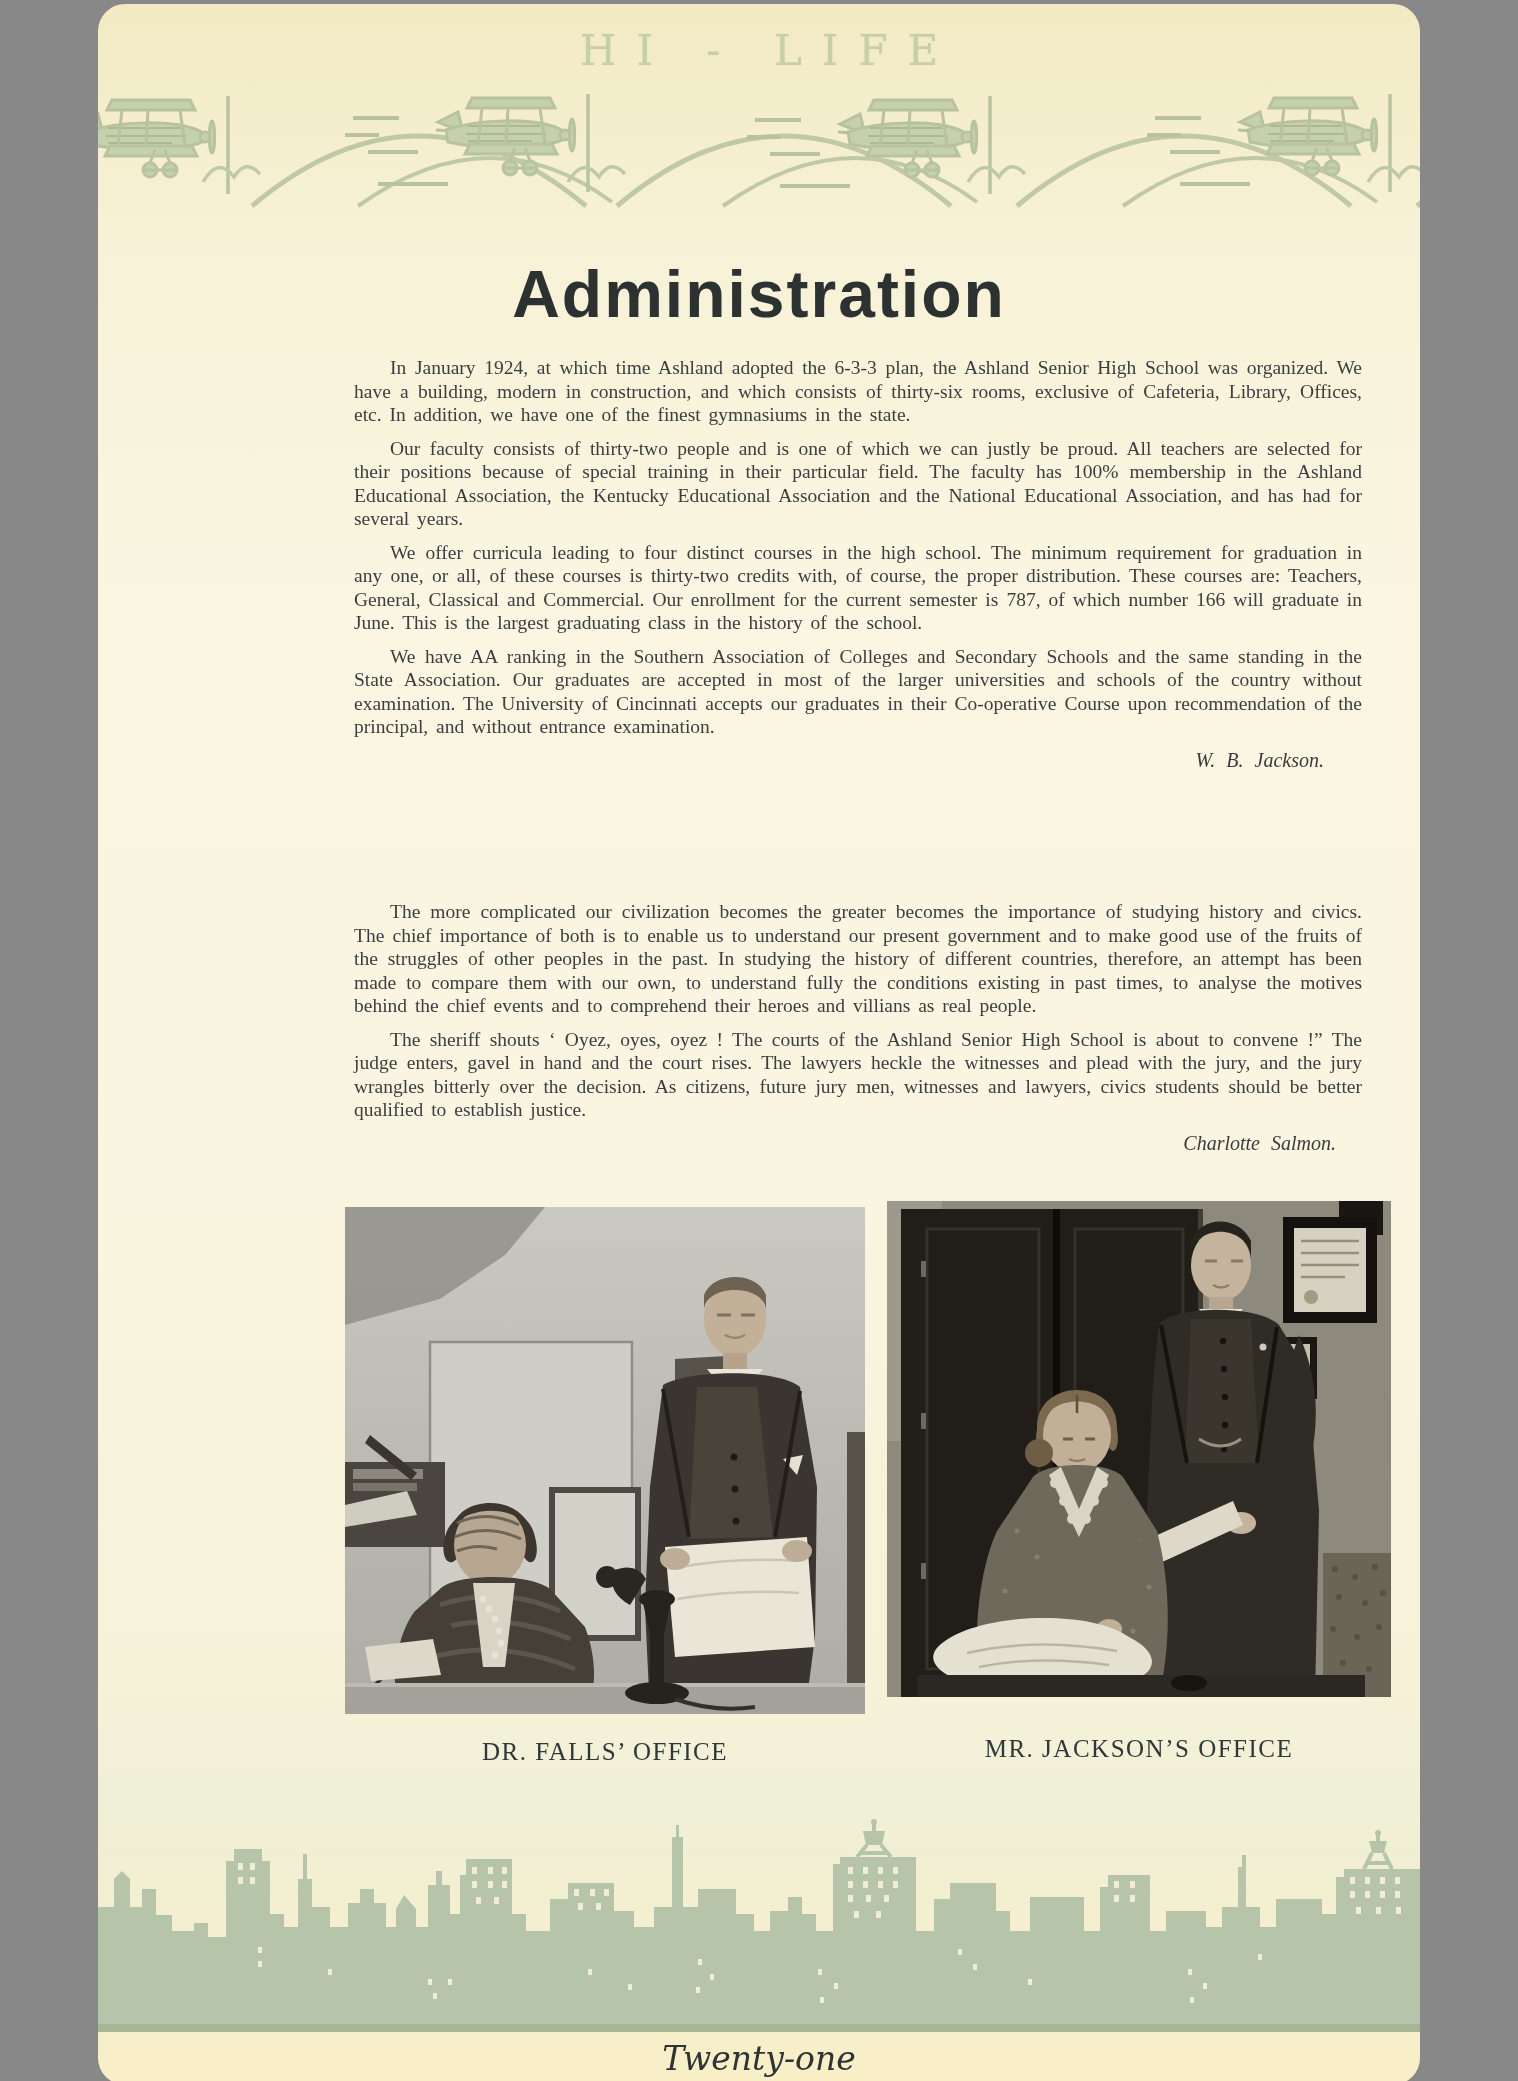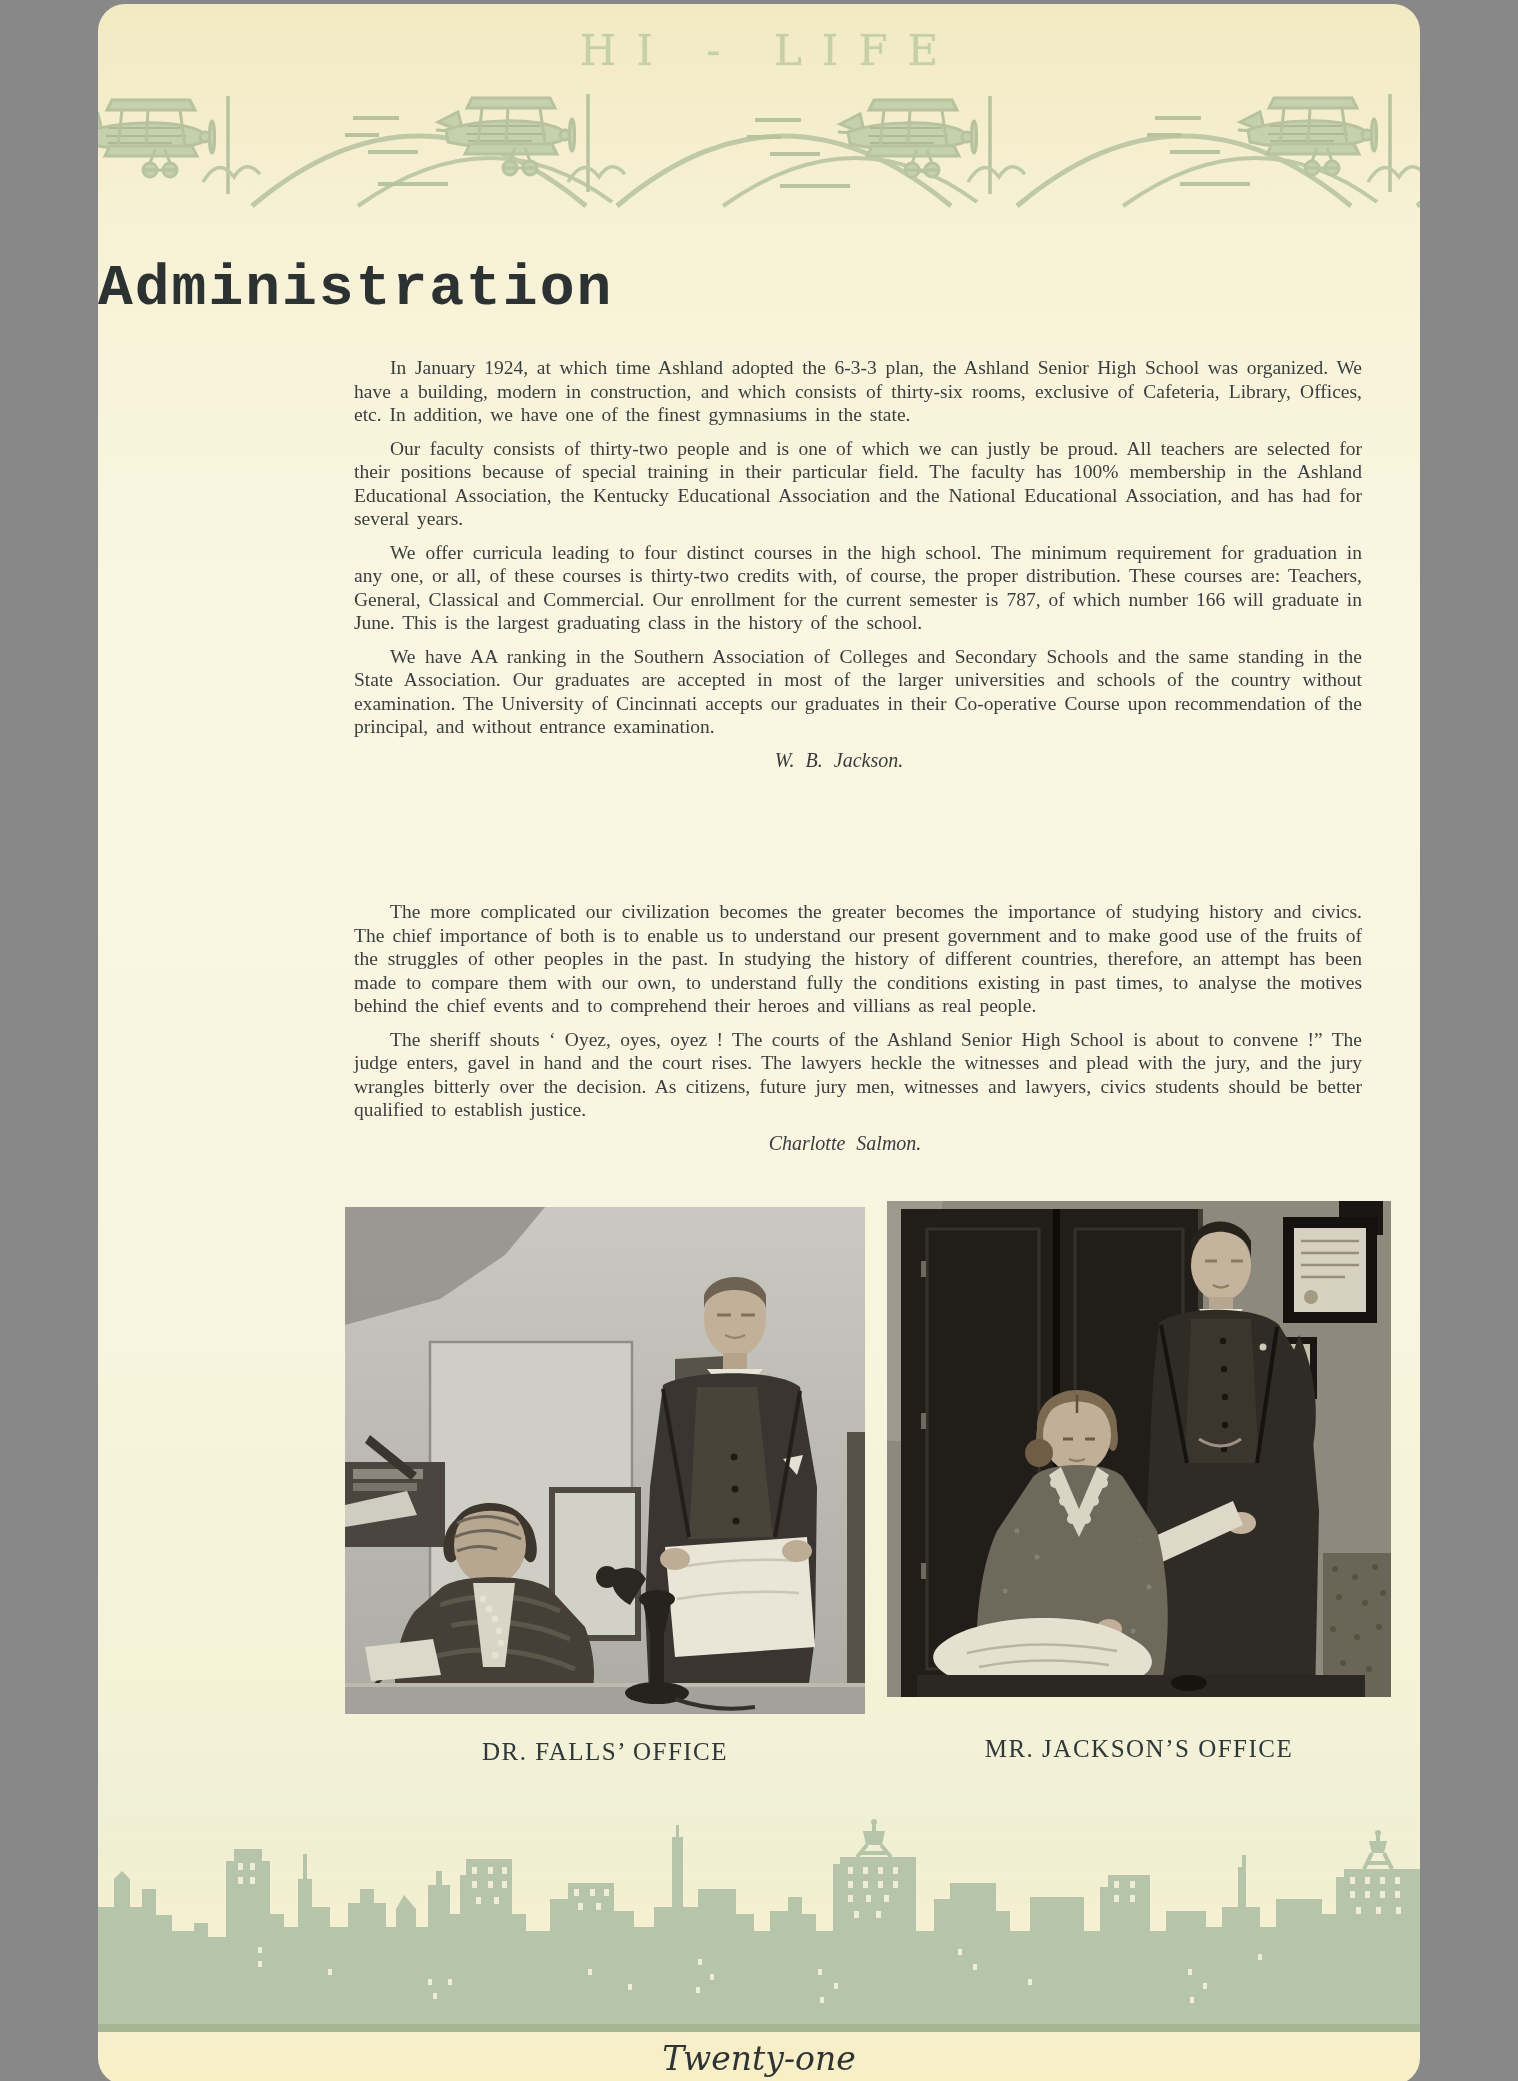--- a/index.html
+++ b/index.html
@@ -13,35 +13,35 @@
     border-radius:27px;
   }
   .masthead-title{
     position:absolute;top:22px;left:0;width:100%;text-align:center;
     font-family:"DejaVu Serif",serif;font-size:42px;font-weight:400;
     letter-spacing:20px;padding-left:20px;box-sizing:border-box;
     color:#c6d0a6;text-shadow:0 0 1px rgba(182,196,156,.6);
   }
   .plane-band{position:absolute;top:62px;left:0;width:1518px;height:158px;}
   .section-title{
-    position:absolute;left:0;width:100%;margin:0;
-    font-family:Liberation Mono, monospace;font-weight:700;font-size:58px;
+    position:absolute;left:0;width:100%;text-align:center;margin:0;
+    font-family:Liberation Sans, sans-serif;font-weight:700;font-size:66px;
     color:#2c3132;letter-spacing:2px;
   }
   #admin-title{top:252px;}
   #social-title{top:804px;}
   .text-block{position:absolute;left:256px;width:1008px;}
   #admin-text{top:352px;}
   #social-text{top:896px;}
   .text-block p{
     margin:0 0 10px 0;font-size:19.5px;line-height:23.5px;
     text-align:justify;text-indent:36px;word-spacing:3px;color:#3a3e3f;
   }
   .signature{
-    text-align:center;font-style:italic;font-size:20px;color:#383c3d;
+    text-align:right;font-style:italic;font-size:20px;color:#383c3d;
     margin-top:3px;word-spacing:6px;
   }
   #admin-sig{padding-right:38px;}
   #social-sig{padding-right:26px;font-style:italic;}
   .photo{position:absolute;display:block;margin:0;padding:0;background:#9a988f;}
   #photo-left{left:247px;top:1203px;width:520px;height:507px;}
   #photo-right{left:789px;top:1197px;width:504px;height:496px;}
   .photo svg{display:block;width:100%;height:100%;}
   .caption{
     position:absolute;text-align:center;font-size:25px;letter-spacing:1.5px;

